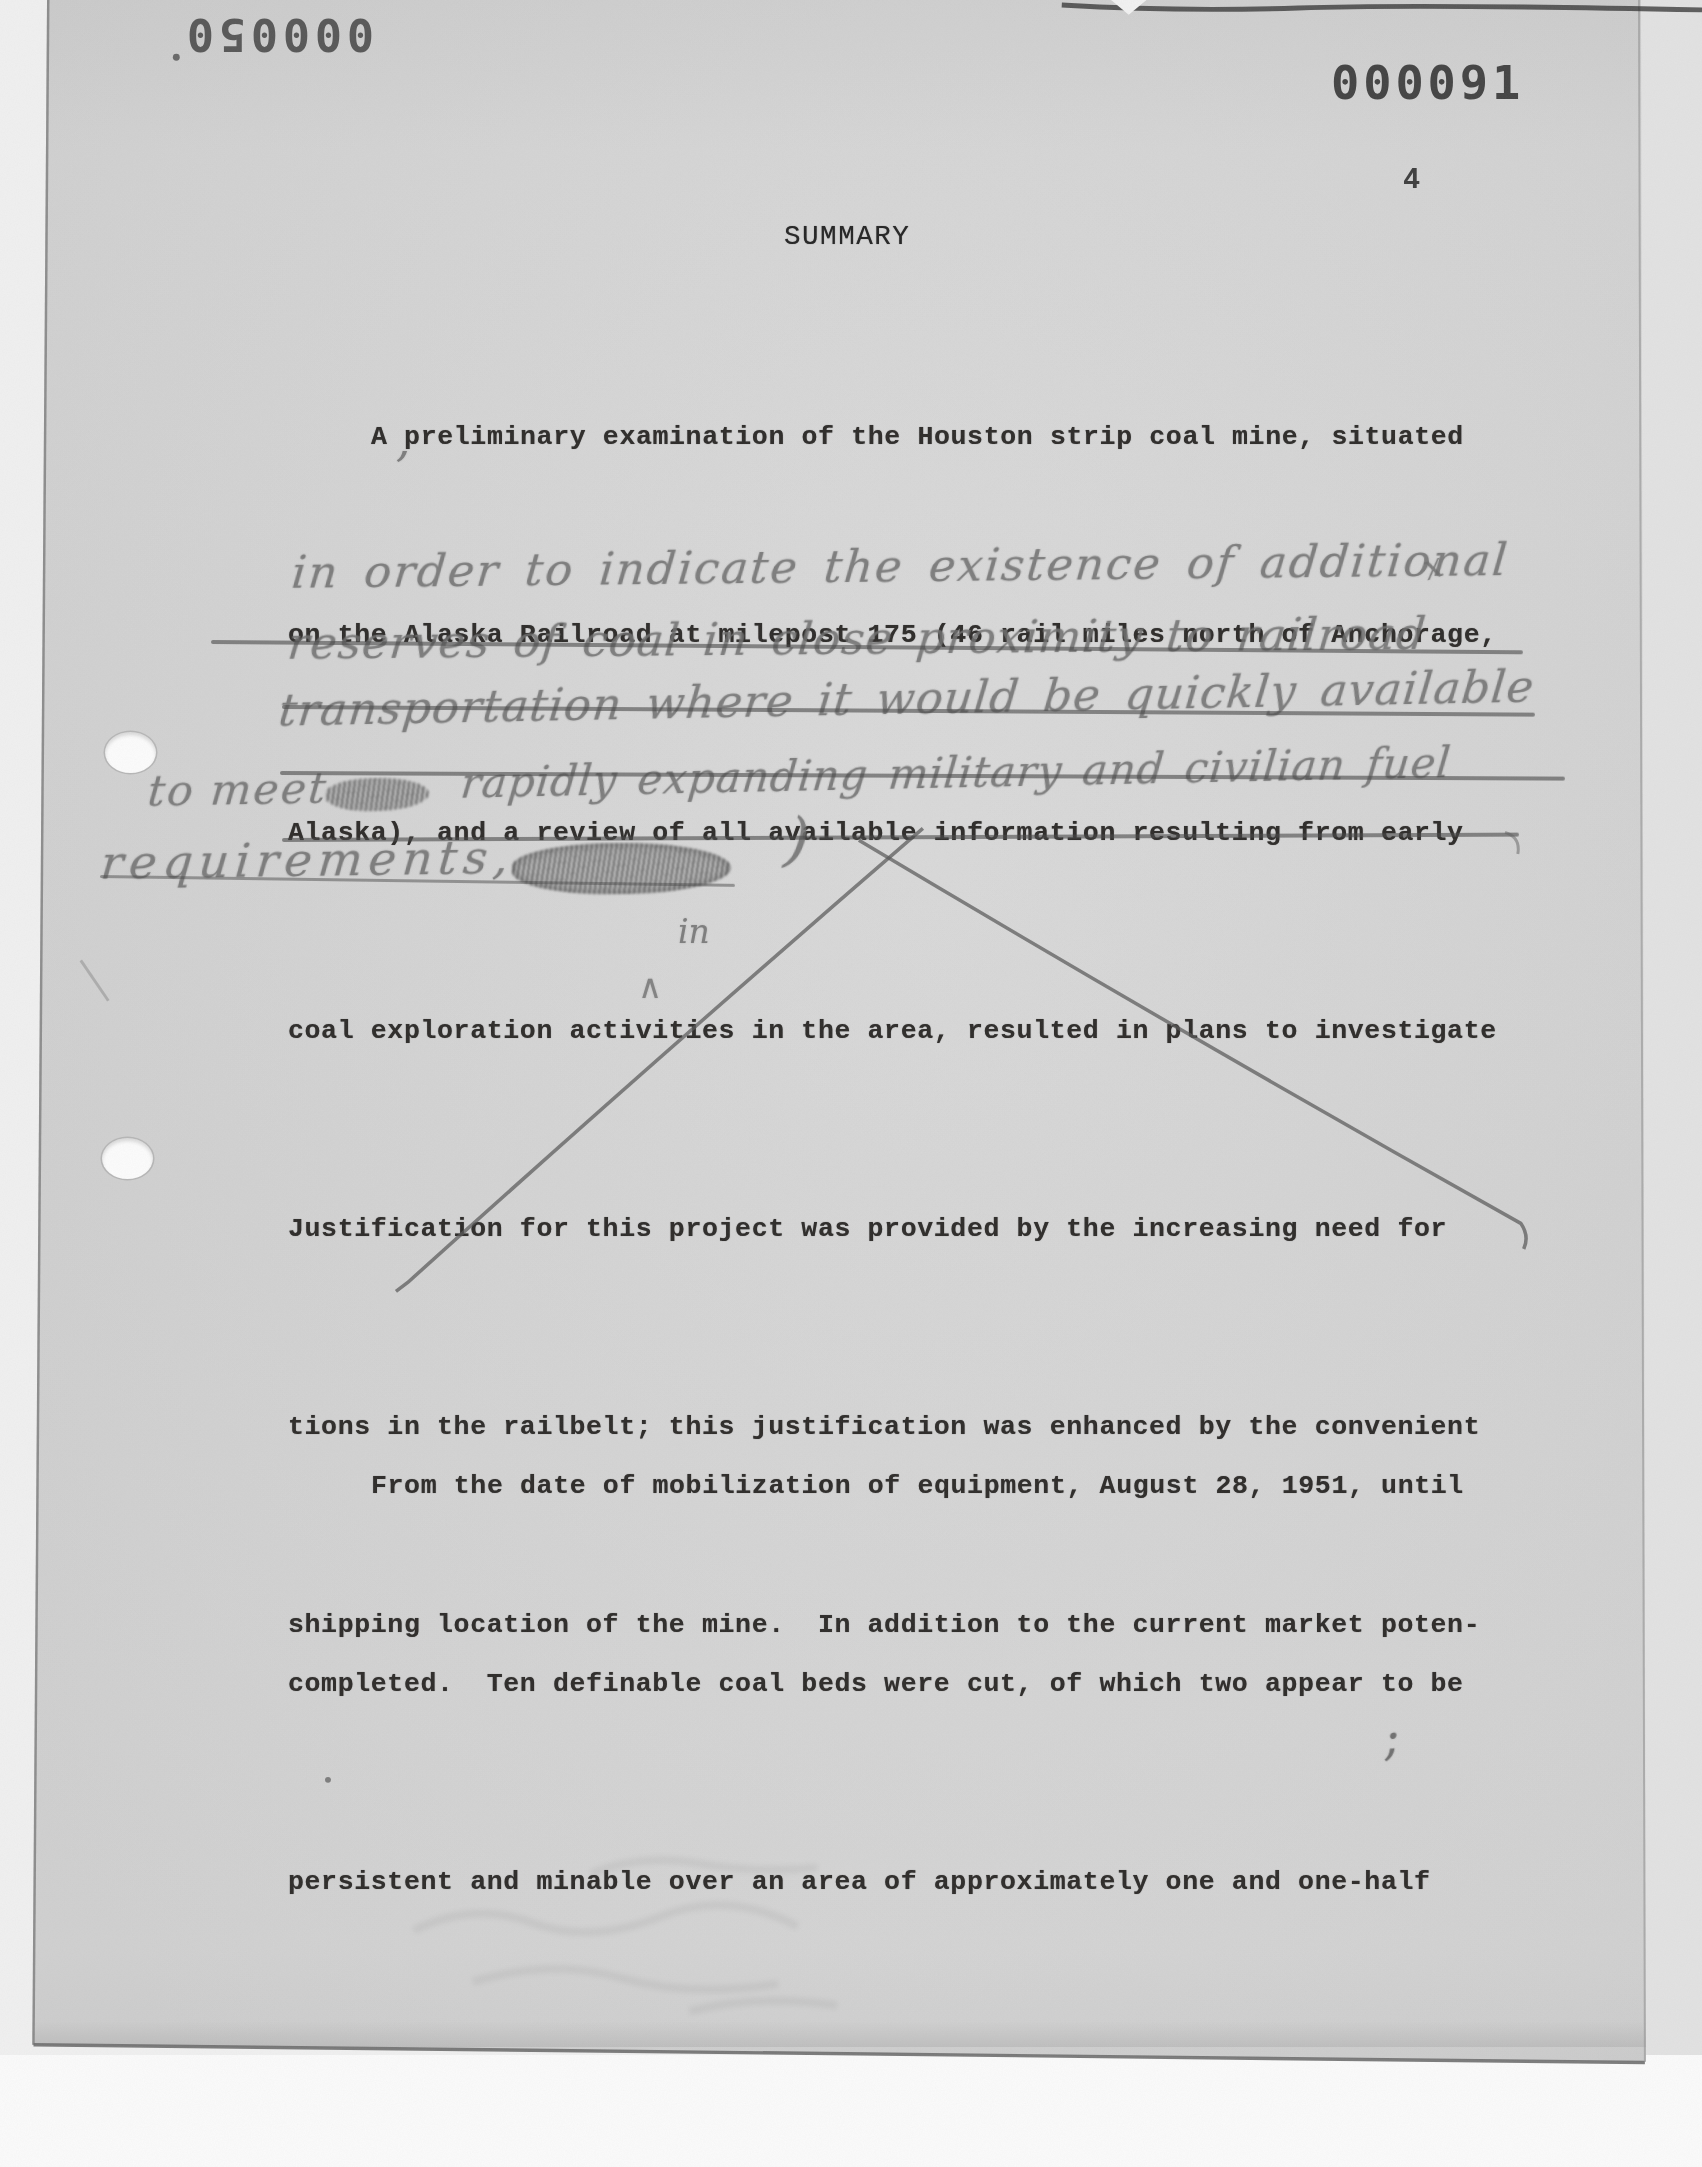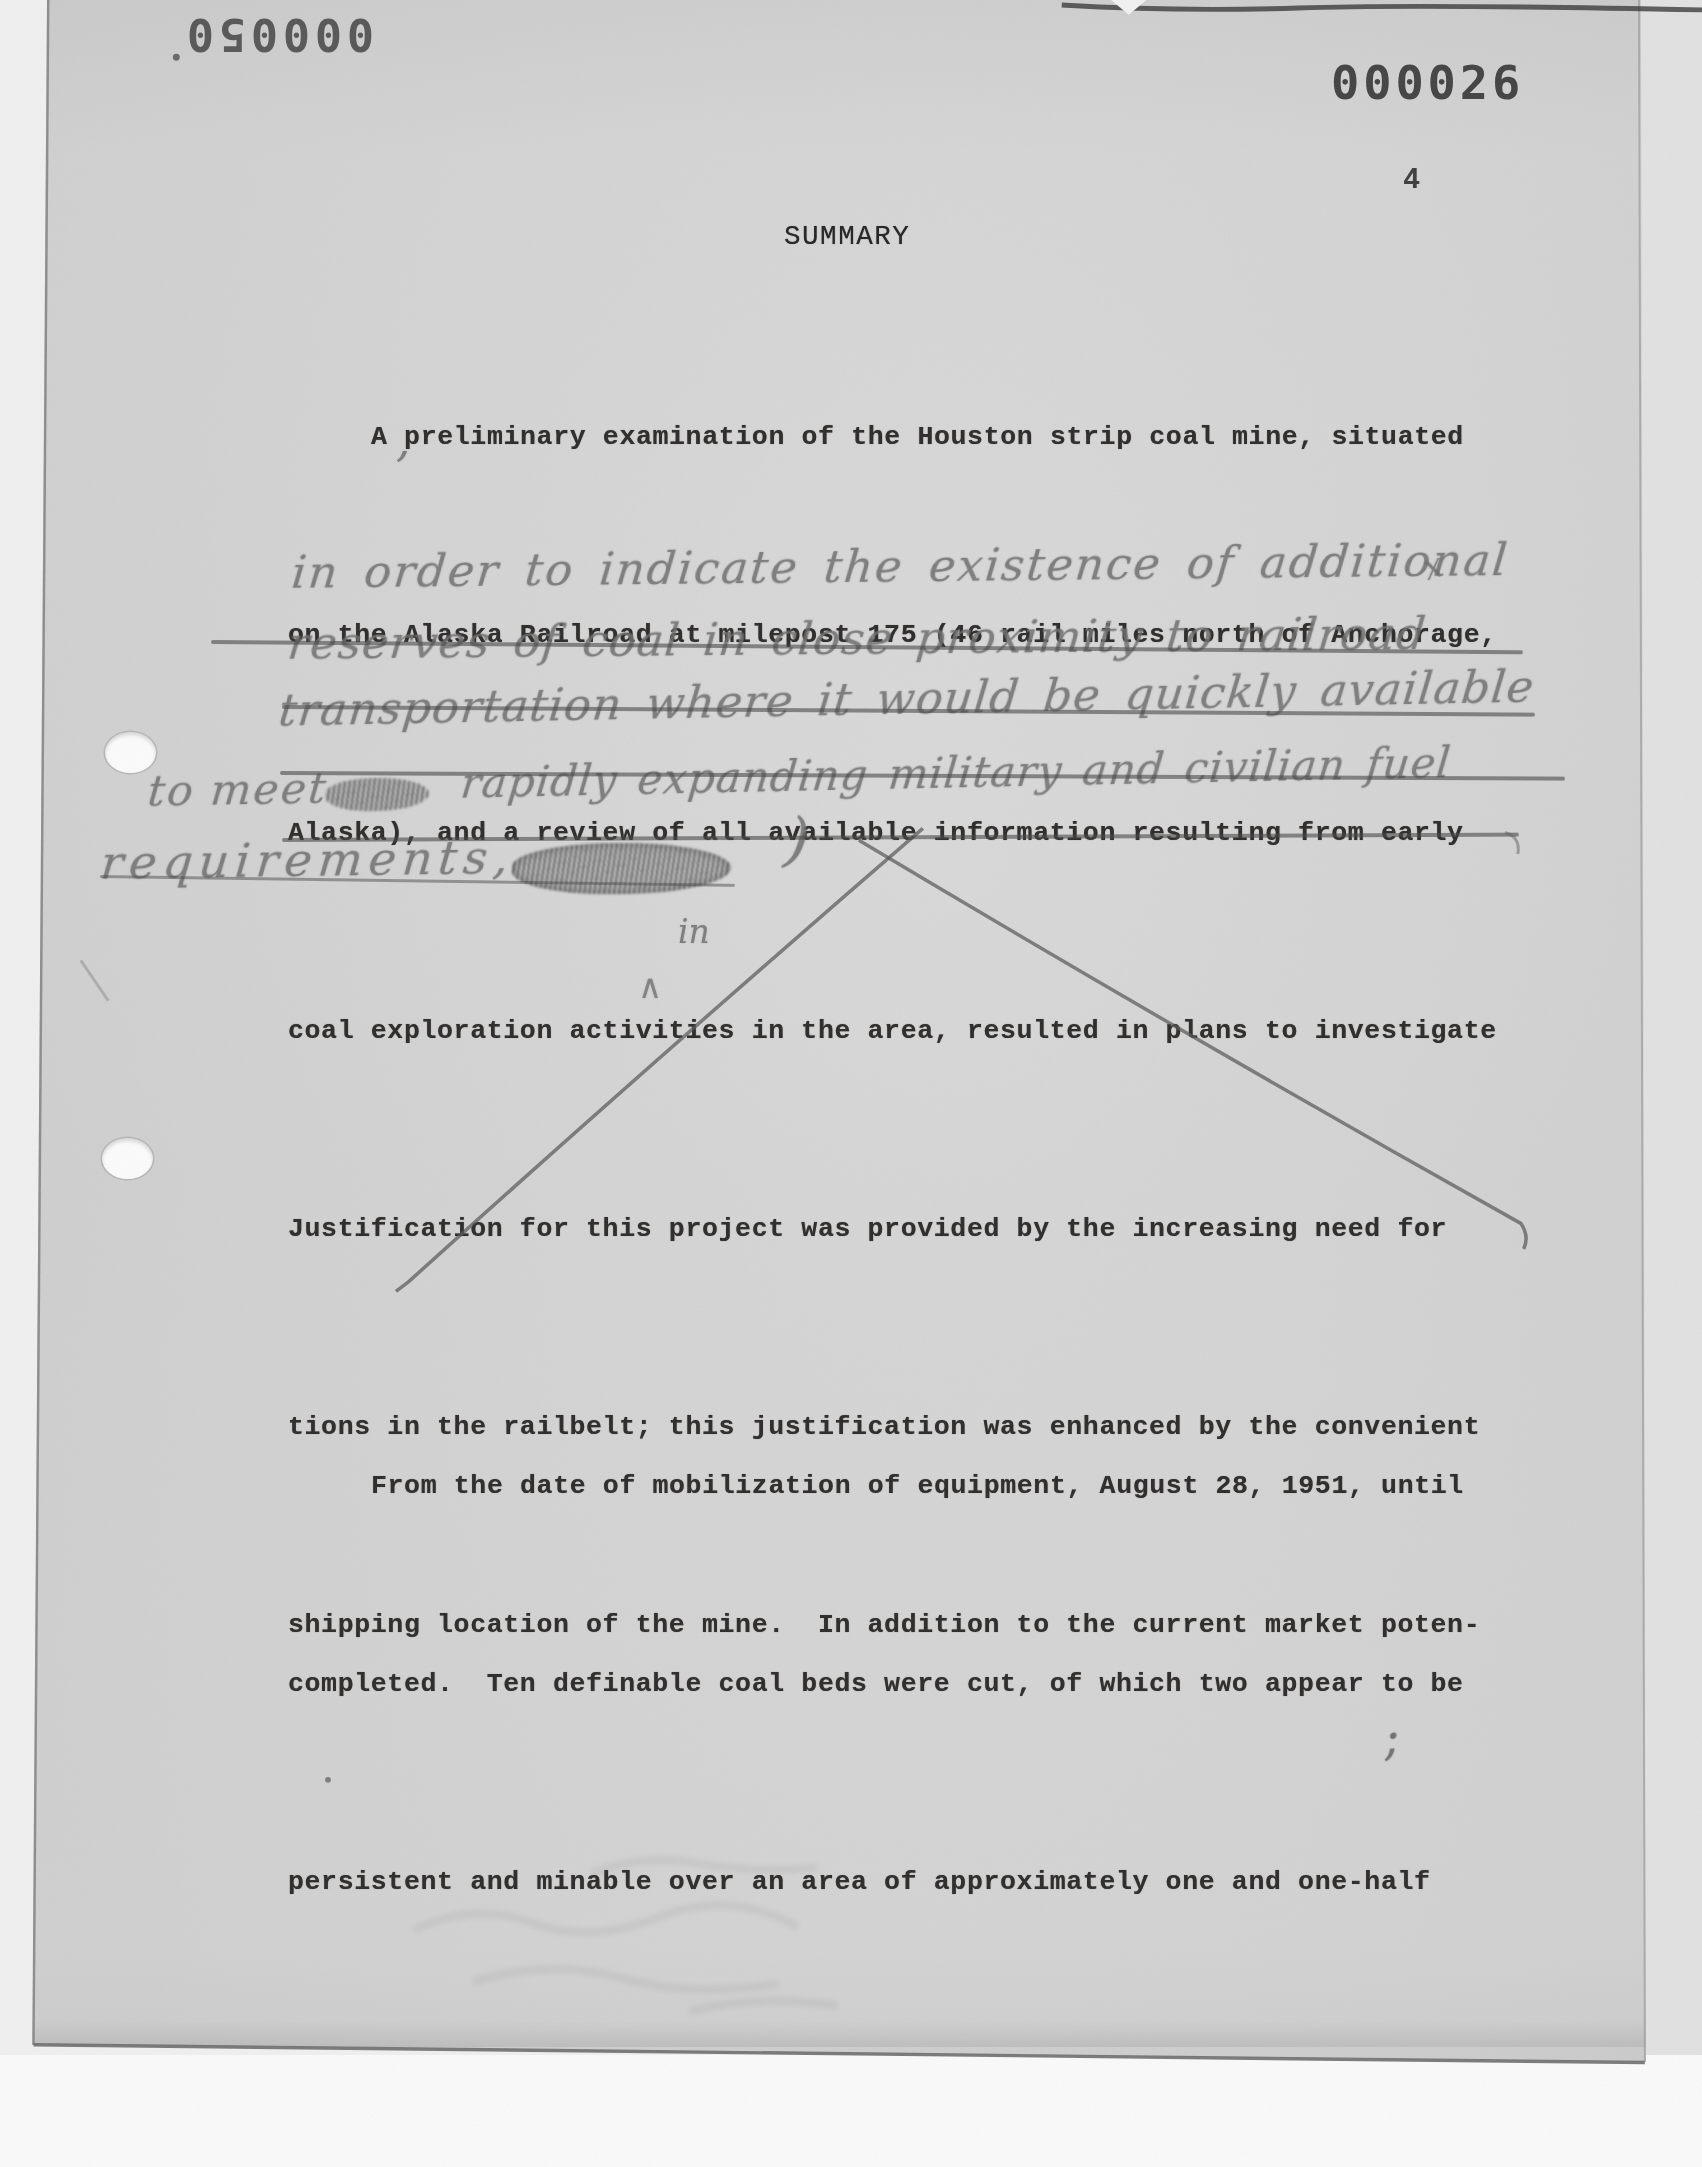--- a/index.html
+++ b/index.html
@@ -88,21 +88,21 @@
   <div class="bg-right"></div>
   <div class="bg-bottom"></div>
 
   <div class="paper">
     <div class="shadow-bottom"></div>
 
     <div class="hole h1"></div>
     <div class="hole h2"></div>
 
     <div class="stamp stamp-tl">000050</div>
-    <div class="stamp stamp-tr">000026</div>
+    <div class="stamp stamp-tr">000091</div>
     <div class="pageno">4</div>
     <div class="title">SUMMARY</div>
 
     <div class="body body1">
       <div class="ind">A preliminary examination of the Houston strip coal mine, situated</div>
       <div>on the Alaska Railroad at milepost 175 (46 rail miles north of Anchorage,</div>
       <div>Alaska), and a review of all available information resulting from early</div>
       <div>coal exploration activities in the area, resulted in plans to investigate</div>
       <div>Justification for this project was provided by the increasing need for</div>
       <div>tions in the railbelt; this justification was enhanced by the convenient</div>

